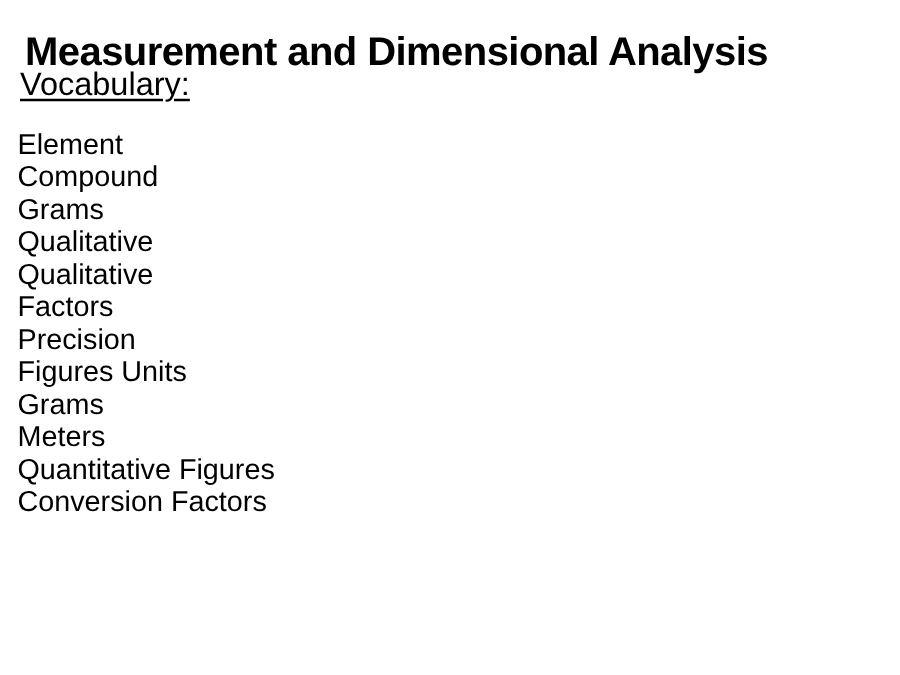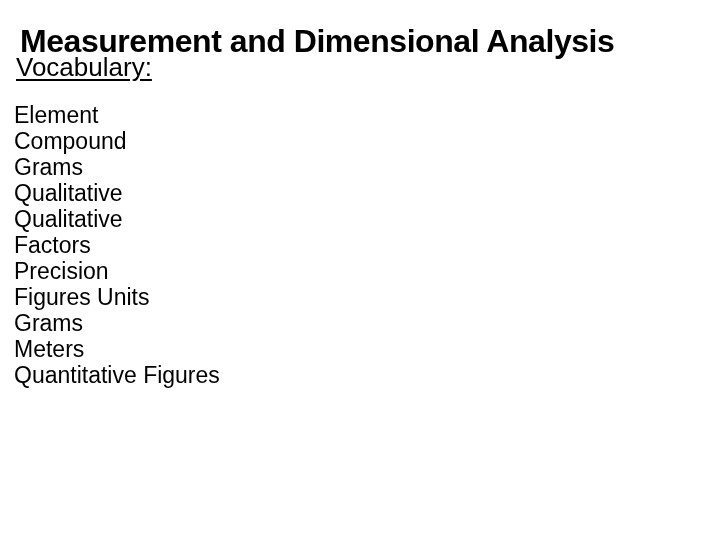--- a/index.html
+++ b/index.html
@@ -77,15 +77,16 @@
     <li>Compound</li>
     <li>Grams</li>
     <li>Qualitative</li>
     <li>Qualitative</li>
     <li>Factors</li>
     <li>Precision</li>
     <li>Figures Units</li>
     <li>Grams</li>
     <li>Meters</li>
     <li>Quantitative Figures</li>
+    <li>Conversion Factors</li>
   </ul>
 
 </div>
 
 </body></html>

